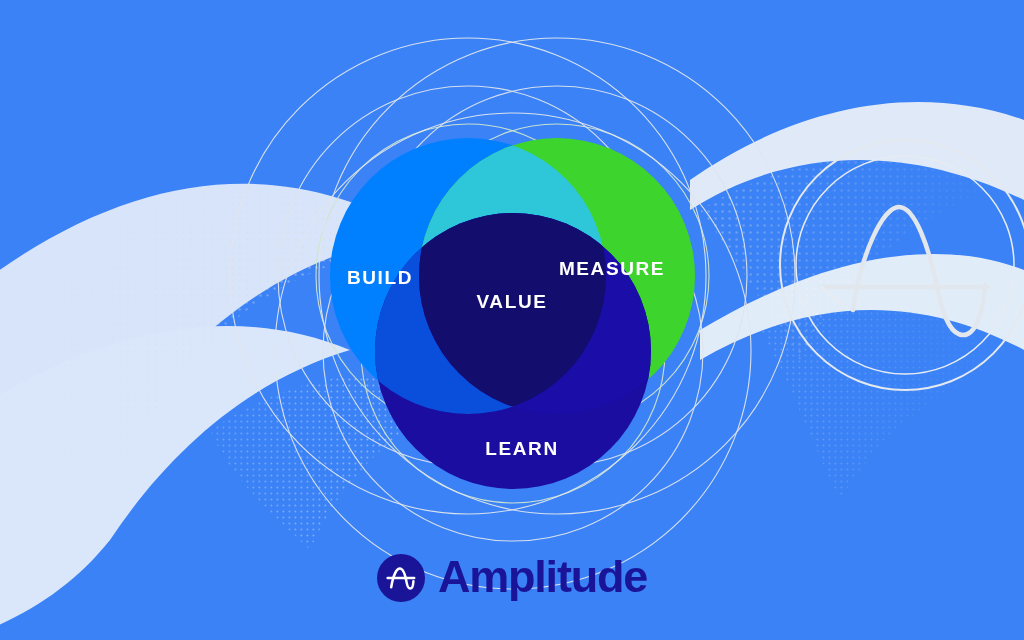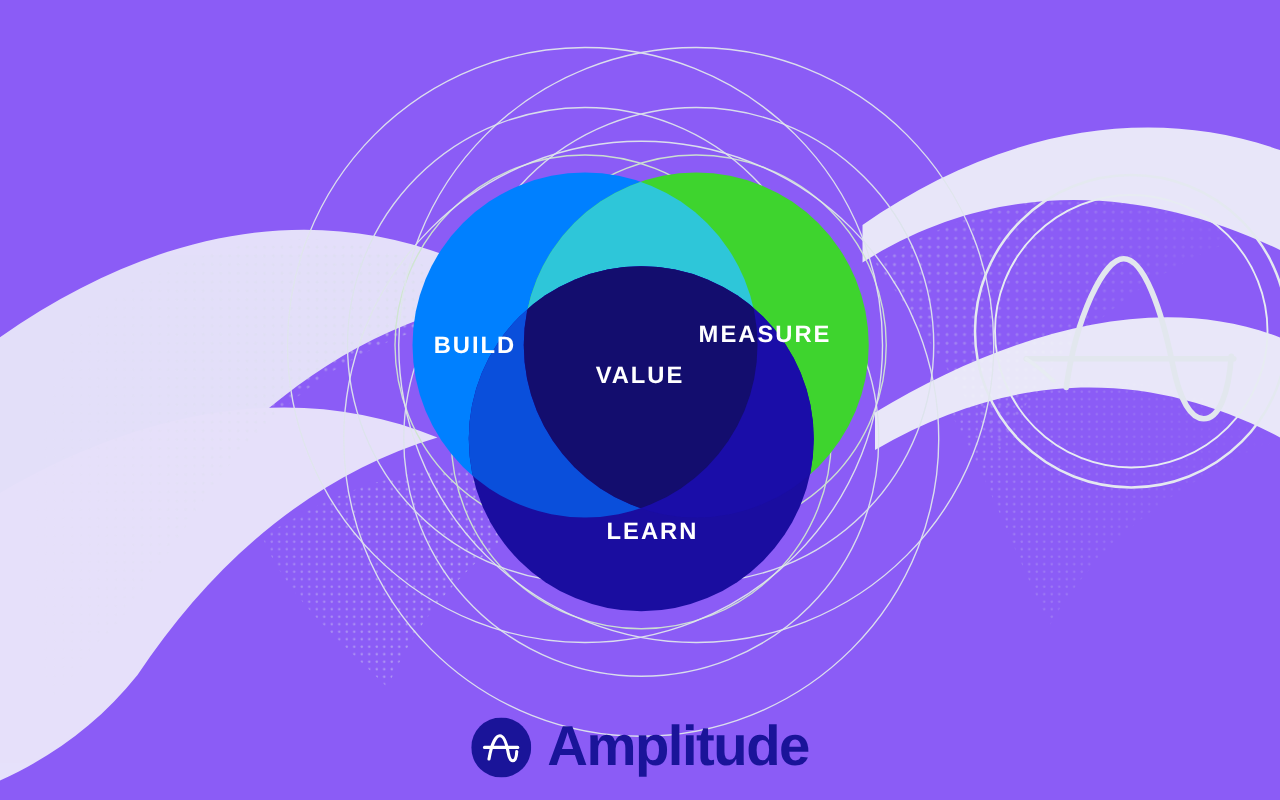--- a/index.html
+++ b/index.html
@@ -11,21 +11,21 @@
     height: 640px;
     overflow: hidden;
     font-family: "Liberation Sans", sans-serif;
     background: #edf1f6;
   }
 
   #stage {
     position: relative;
     width: 1024px;
     height: 640px;
-    background: #8b5cf6;
+    background: #3b82f6;
     overflow: hidden;
   }
 
   
   .bg-layer {
     position: absolute;
     inset: 0;
     width: 1024px;
     height: 640px;
     pointer-events: none;
@@ -50,34 +50,33 @@
     letter-spacing: 1.6px;
     white-space: nowrap;
     line-height: 1;
     text-align: center;
     transform: translate(-50%, -50%);
     -webkit-font-smoothing: antialiased;
   }
   #label-build   { left: 380px; top: 277px; }
   #label-measure { left: 612px; top: 268px; }
   #label-value   { left: 512px; top: 301px; }
-  #label-learn   { left: 522px; top: 426px; }
+  #label-learn   { left: 522px; top: 448px; }
 
   
   #brand {
     position: absolute;
     left: 0;
     top: 546px;
     width: 1024px;
     height: 64px;
     display: flex;
     align-items: center;
     justify-content: center;
     gap: 13px;
-    margin-top: 20px;
   }
   #brand-mark {
     width: 48px;
     height: 48px;
     display: block;
     flex: 0 0 auto;
   }
   #brand-name {
     font-family: "Liberation Sans", sans-serif;
     font-weight: bold;

